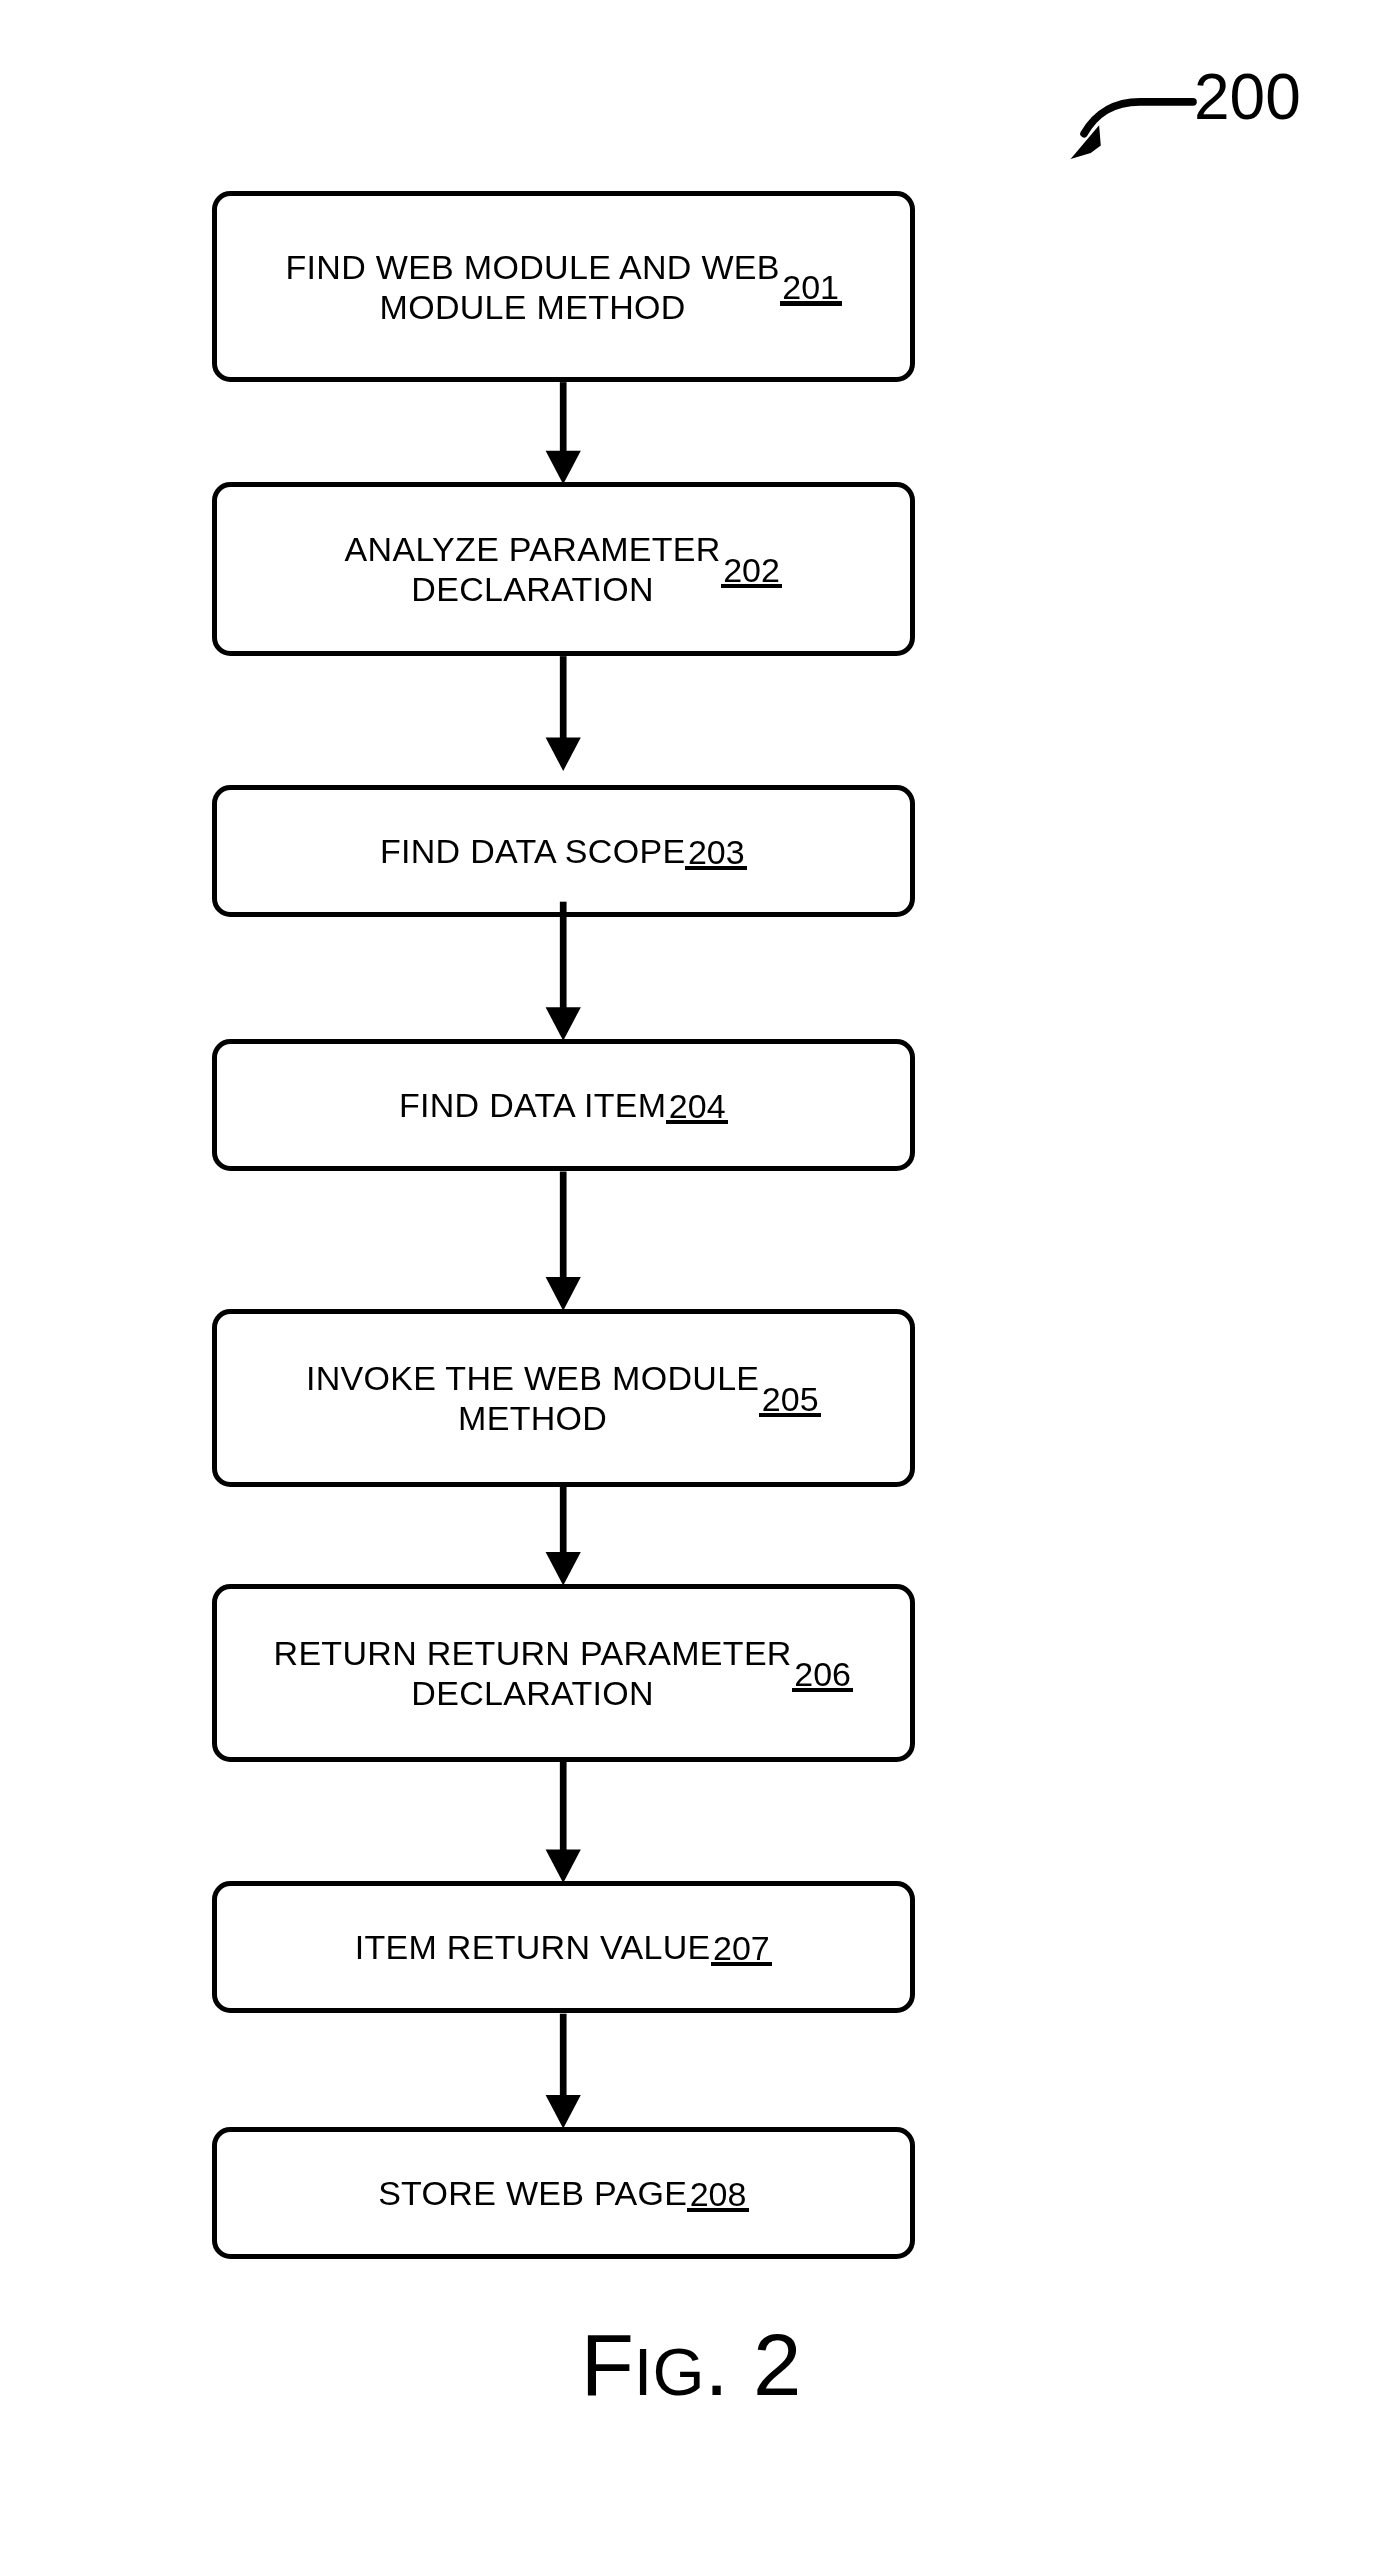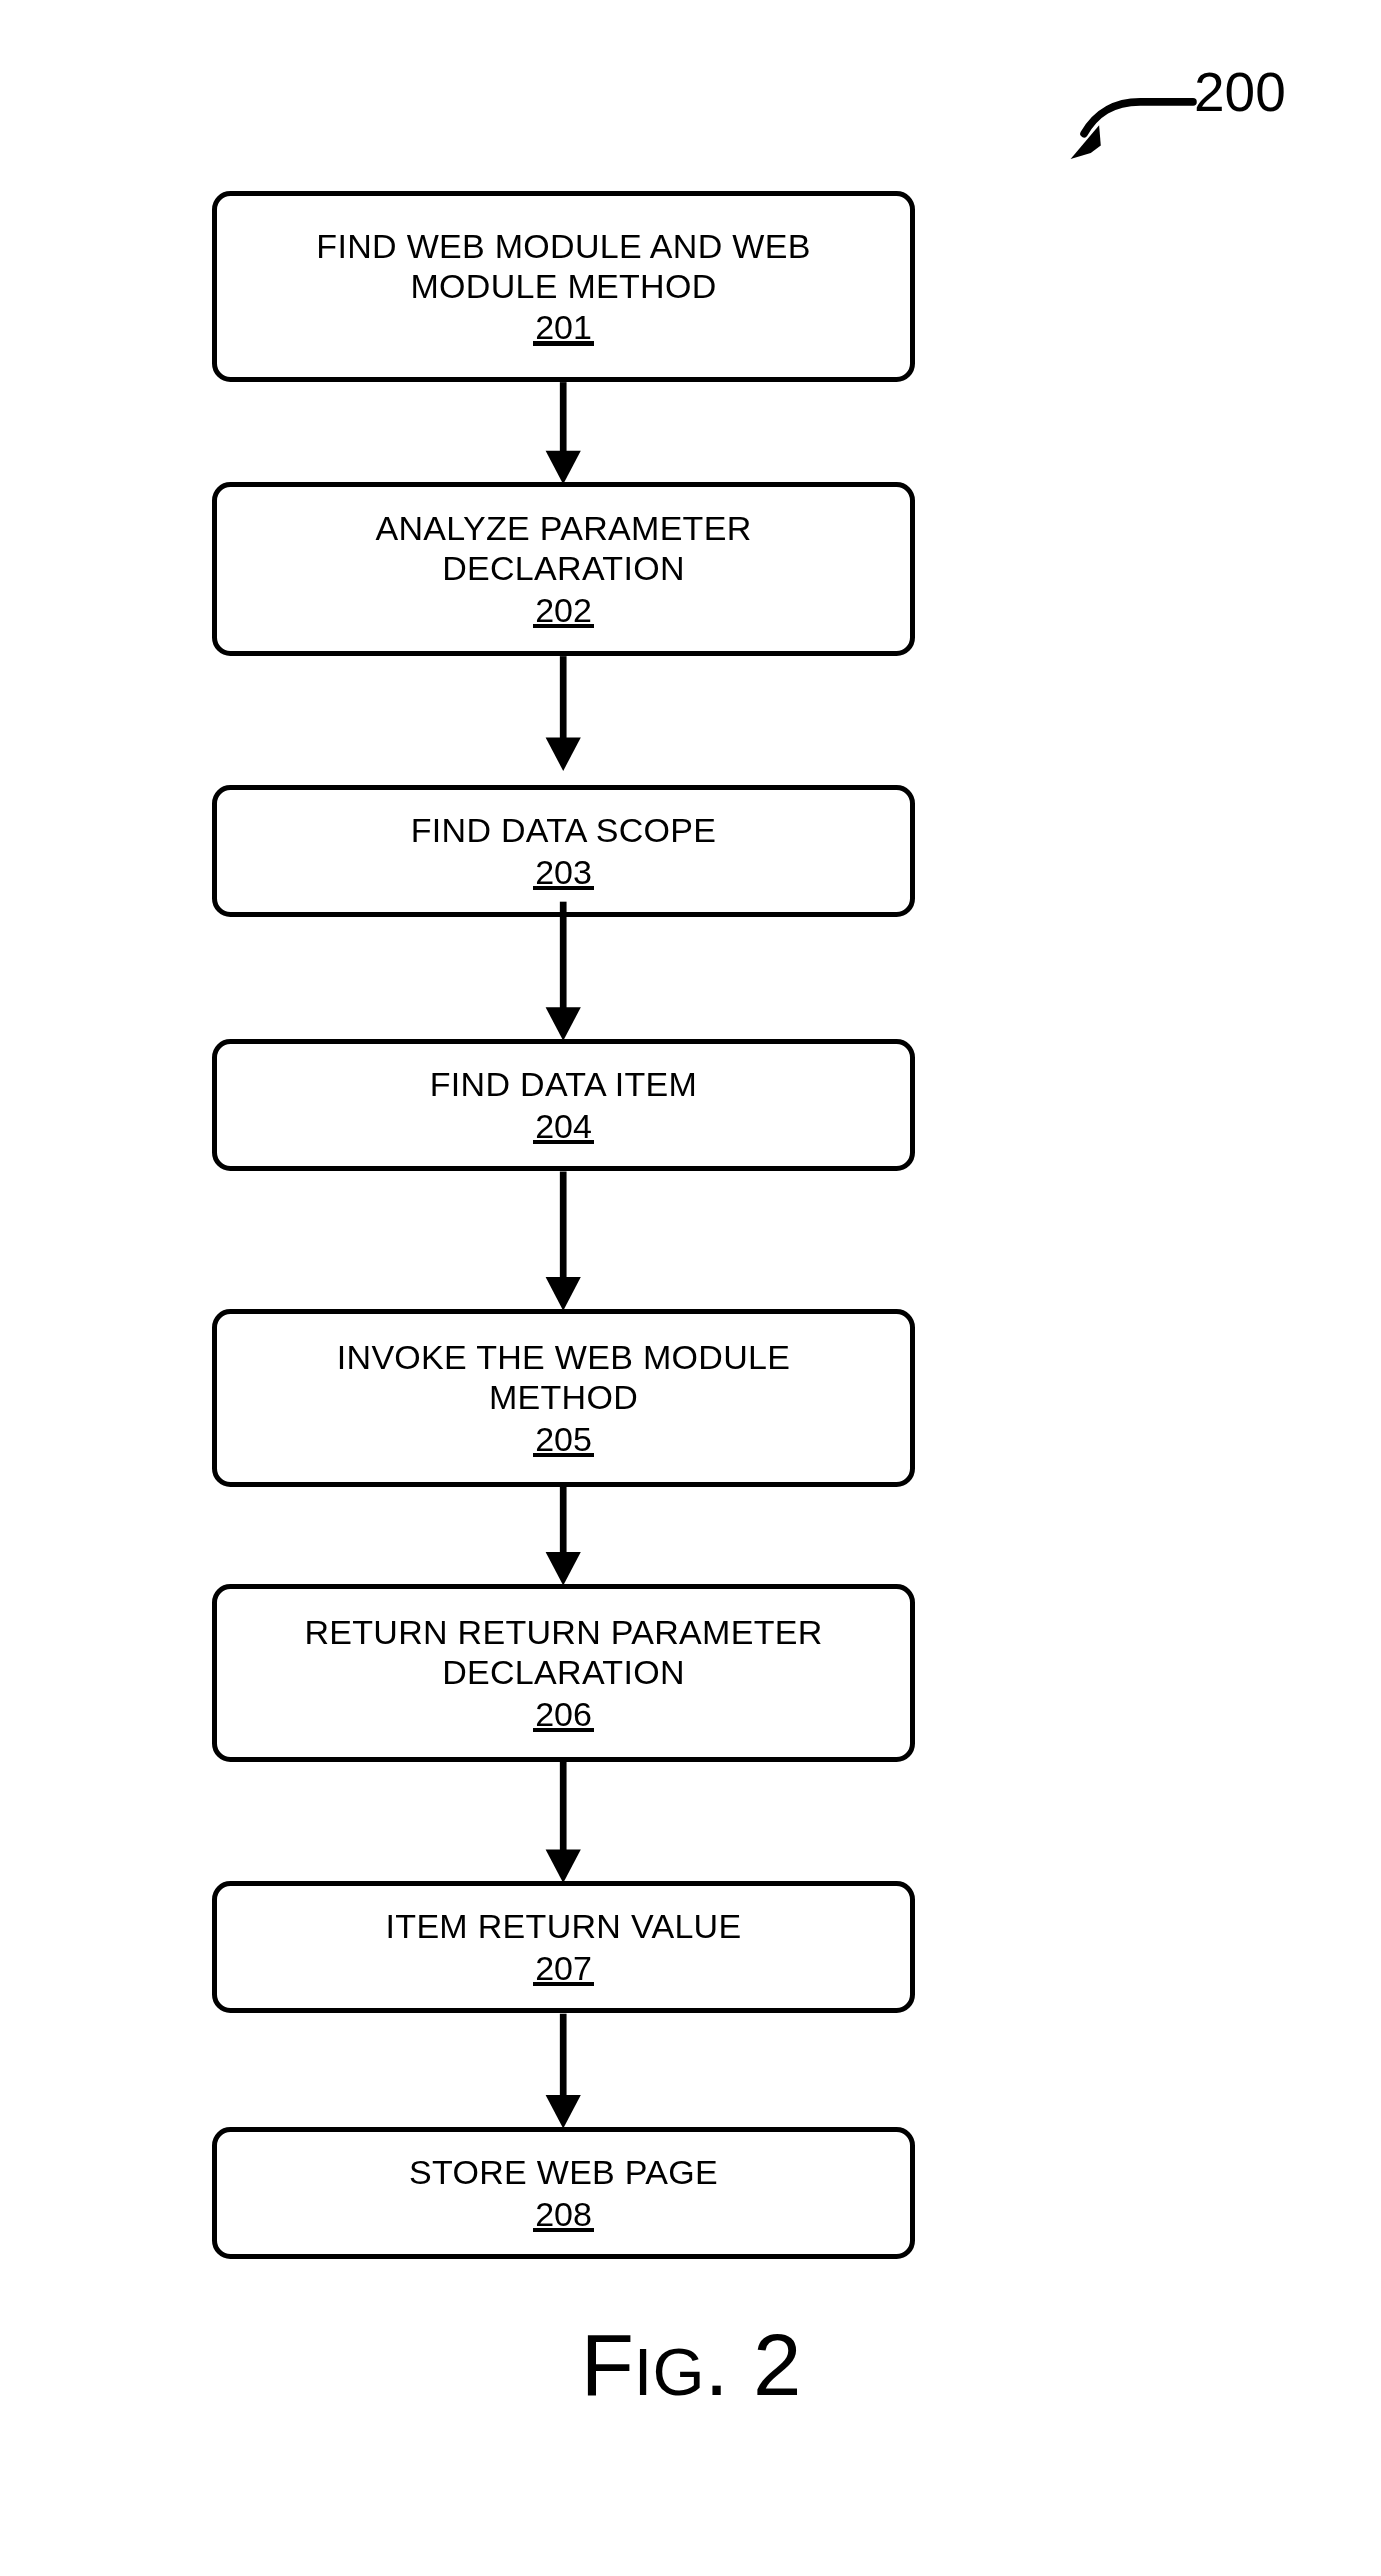--- a/index.html
+++ b/index.html
@@ -24,21 +24,21 @@
     position: absolute;
     left: 1052px;
     top: 65px;
     width: 285px;
     height: 109px;
   }
   .fig-ref .ref-num {
     position: absolute;
     left: 142px;
     top: 0px;
-    font-size: 55px;
+    font-size: 64px;
     line-height: 1;
     letter-spacing: 0px;
     white-space: nowrap;
   }
   .fig-ref svg {
     position: absolute;
     left: 0;
     top: 0;
   }
 
@@ -50,21 +50,21 @@
   }
   .node {
     position: absolute;
     left: 212px;
     width: 703px;
     box-sizing: border-box;
     border: 5.9px solid #000000;
     border-radius: 18.4px;
     background: #ffffff;
     display: flex;
-    flex-direction: column;
+    flex-direction: row;
     align-items: center;
     justify-content: center;
   }
   .node .node-title {
     font-size: 34px;
     line-height: 40px;
     text-align: center;
     letter-spacing: 0.3px;
     white-space: pre-line;
   }

